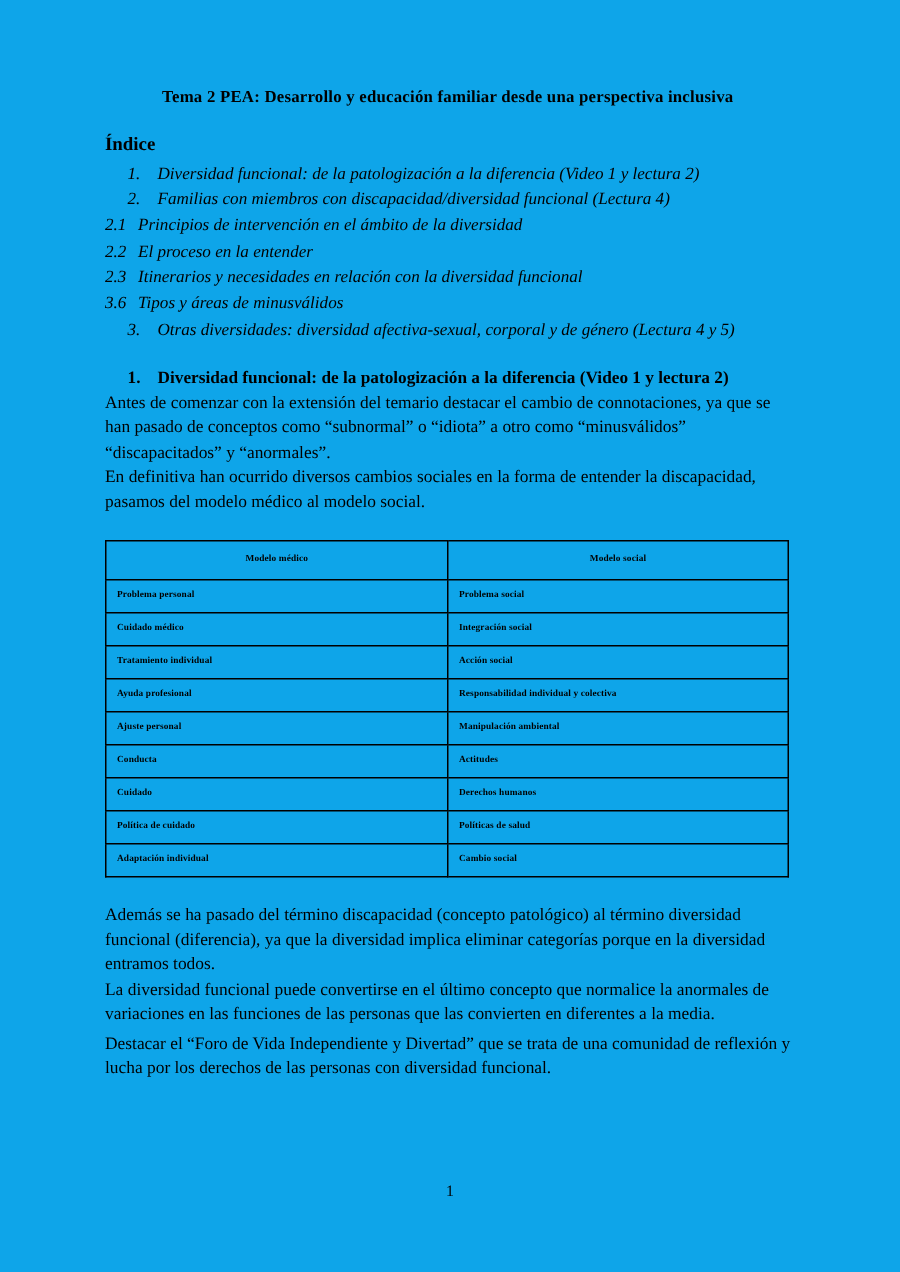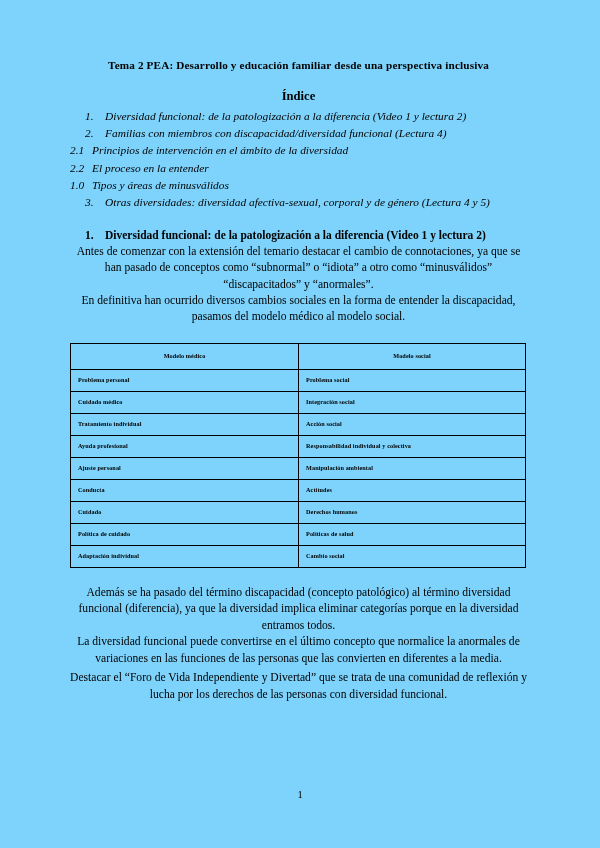--- a/index.html
+++ b/index.html
@@ -15,21 +15,21 @@
     font-family: "Liberation Serif", "DejaVu Serif", serif;
     color: #000000;
     overflow: hidden;
   }
   .page {
     position: absolute;
     left: 0;
     top: 0;
     width: 600px;
     height: 848px;
-    background: #7dd3fc;
+    background: #0ea5e9;
   }
   .content {
     position: absolute;
     left: 70px;
     top: 58px;
     width: 457px;
   }
 
   
   .doc-title {
@@ -40,21 +40,20 @@
     letter-spacing: 0.15px;
     margin: 0 0 17px 0;
   }
 
   
   .index-heading {
     font-size: 12.6px;
     font-weight: bold;
     margin: 0 0 3px 0;
     line-height: 1.25;
-    text-align: center;
   }
   .index-list {
     margin: 0;
     padding: 0;
     list-style: none;
   }
   .index-item {
     font-style: italic;
     font-size: 11.4px;
     line-height: 1.52;
@@ -87,21 +86,21 @@
   .section-heading .num {
     display: inline-block;
     width: 20px;
   }
 
   
   .para {
     font-size: 11.6px;
     line-height: 1.42;
     margin: 0;
-    text-align: center;
+    text-align: left;
   }
   .para + .para {
     margin-top: 0;
   }
   .para.spaced {
     margin-top: 3px;
   }
   .block {
     margin: 0;
   }
@@ -162,21 +161,24 @@
       <li class="index-item numbered">
         <span class="num">2.</span><span>Familias con miembros con discapacidad/diversidad funcional (Lectura 4)</span>
       </li>
       <li class="index-item sub">
         <span class="num">2.1</span><span>Principios de intervención en el ámbito de la diversidad</span>
       </li>
       <li class="index-item sub">
         <span class="num">2.2</span><span>El proceso en la entender</span>
       </li>
       <li class="index-item sub">
-        <span class="num">1.0</span><span>Tipos y áreas de minusválidos</span>
+        <span class="num">2.3</span><span>Itinerarios y necesidades en relación con la diversidad funcional</span>
+      </li>
+      <li class="index-item sub">
+        <span class="num">3.6</span><span>Tipos y áreas de minusválidos</span>
       </li>
       <li class="index-item numbered">
         <span class="num">3.</span><span>Otras diversidades: diversidad afectiva-sexual, corporal y de género (Lectura 4 y 5)</span>
       </li>
     </ul>
 
     <div class="section-heading">
       <span class="num">1.</span><span>Diversidad funcional: de la patologización a la diferencia (Video 1 y lectura 2)</span>
     </div>
 

